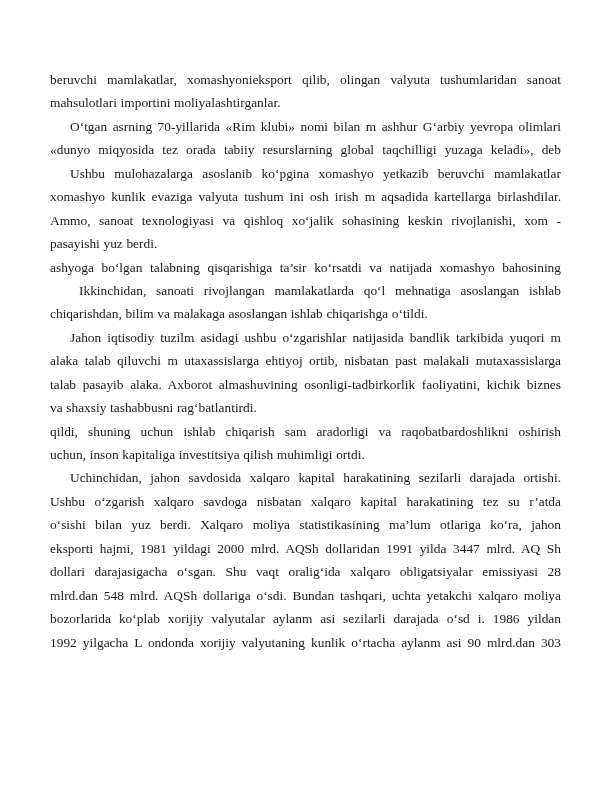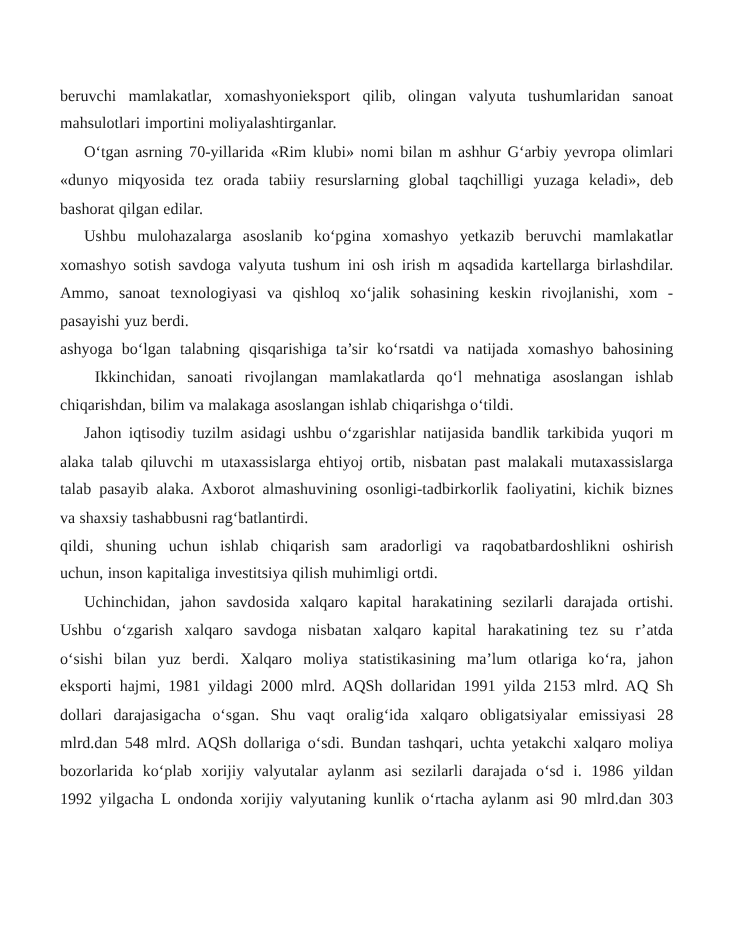--- a/index.html
+++ b/index.html
@@ -51,25 +51,24 @@
 
 <div class="page">
   <div class="text-block" id="text-block">
       <div class="paragraph">
         <div class="line">beruvchi mamlakatlar, xomashyonieksport qilib, olingan valyuta tushumlaridan sanoat</div>
         <div class="line lastline">mahsulotlari importini moliyalashtirganlar.</div>
       </div>
       <div class="paragraph">
         <div class="line indent">O‘tgan asrning 70-yillarida «Rim klubi» nomi bilan m ashhur G‘arbiy yevropa olimlari</div>
         <div class="line">«dunyo miqyosida tez orada tabiiy resurslarning global taqchilligi yuzaga keladi», deb</div>
-        <div class="line lastline">bashorat qilgan edilar.</div>
       </div>
       <div class="paragraph">
         <div class="line indent">Ushbu mulohazalarga asoslanib ko‘pgina xomashyo yetkazib beruvchi mamlakatlar</div>
-        <div class="line">xomashyo sotish savdoga valyuta tushum ini osh irish m aqsadida kartellarga birlashdilar.</div>
+        <div class="line">xomashyo kunlik evaziga valyuta tushum ini osh irish m aqsadida kartellarga birlashdilar.</div>
         <div class="line">Ammo, sanoat texnologiyasi va qishloq xo‘jalik sohasining keskin rivojlanishi, xom -</div>
         <div class="line lastline">pasayishi yuz berdi.</div>
         <div class="line">ashyoga bo‘lgan talabning qisqarishiga ta’sir ko‘rsatdi va natijada xomashyo bahosining</div>
       </div>
       <div class="paragraph">
         <div class="line indent-lg">Ikkinchidan, sanoati rivojlangan mamlakatlarda qo‘l mehnatiga asoslangan ishlab</div>
         <div class="line lastline">chiqarishdan, bilim va malakaga asoslangan ishlab chiqarishga o‘tildi.</div>
       </div>
       <div class="paragraph">
         <div class="line indent">Jahon iqtisodiy tuzilm asidagi ushbu o‘zgarishlar natijasida bandlik tarkibida yuqori m</div>
@@ -78,20 +77,20 @@
         <div class="line lastline">va shaxsiy tashabbusni rag‘batlantirdi.</div>
       </div>
       <div class="paragraph">
         <div class="line">qildi, shuning uchun ishlab chiqarish sam aradorligi va raqobatbardoshlikni oshirish</div>
         <div class="line lastline">uchun, inson kapitaliga investitsiya qilish muhimligi ortdi.</div>
       </div>
       <div class="paragraph">
         <div class="line indent">Uchinchidan, jahon savdosida xalqaro kapital harakatining sezilarli darajada ortishi.</div>
         <div class="line">Ushbu o‘zgarish xalqaro savdoga nisbatan xalqaro kapital harakatining tez su r’atda</div>
         <div class="line">o‘sishi bilan yuz berdi. Xalqaro moliya statistikasining ma’lum otlariga ko‘ra, jahon</div>
-        <div class="line">eksporti hajmi, 1981 yildagi 2000 mlrd. AQSh dollaridan 1991 yilda 2153 mlrd. AQ Sh</div>
+        <div class="line">eksporti hajmi, 1981 yildagi 2000 mlrd. AQSh dollaridan 1991 yilda 3447 mlrd. AQ Sh</div>
         <div class="line">dollari darajasigacha o‘sgan. Shu vaqt oralig‘ida xalqaro obligatsiyalar emissiyasi 28</div>
         <div class="line">mlrd.dan 548 mlrd. AQSh dollariga o‘sdi. Bundan tashqari, uchta yetakchi xalqaro moliya</div>
         <div class="line">bozorlarida ko‘plab xorijiy valyutalar aylanm asi sezilarli darajada o‘sd i. 1986 yildan</div>
         <div class="line">1992 yilgacha L ondonda xorijiy valyutaning kunlik o‘rtacha aylanm asi 90 mlrd.dan 303</div>
       </div>
     </div>
 </div>
 
 </body></html>

